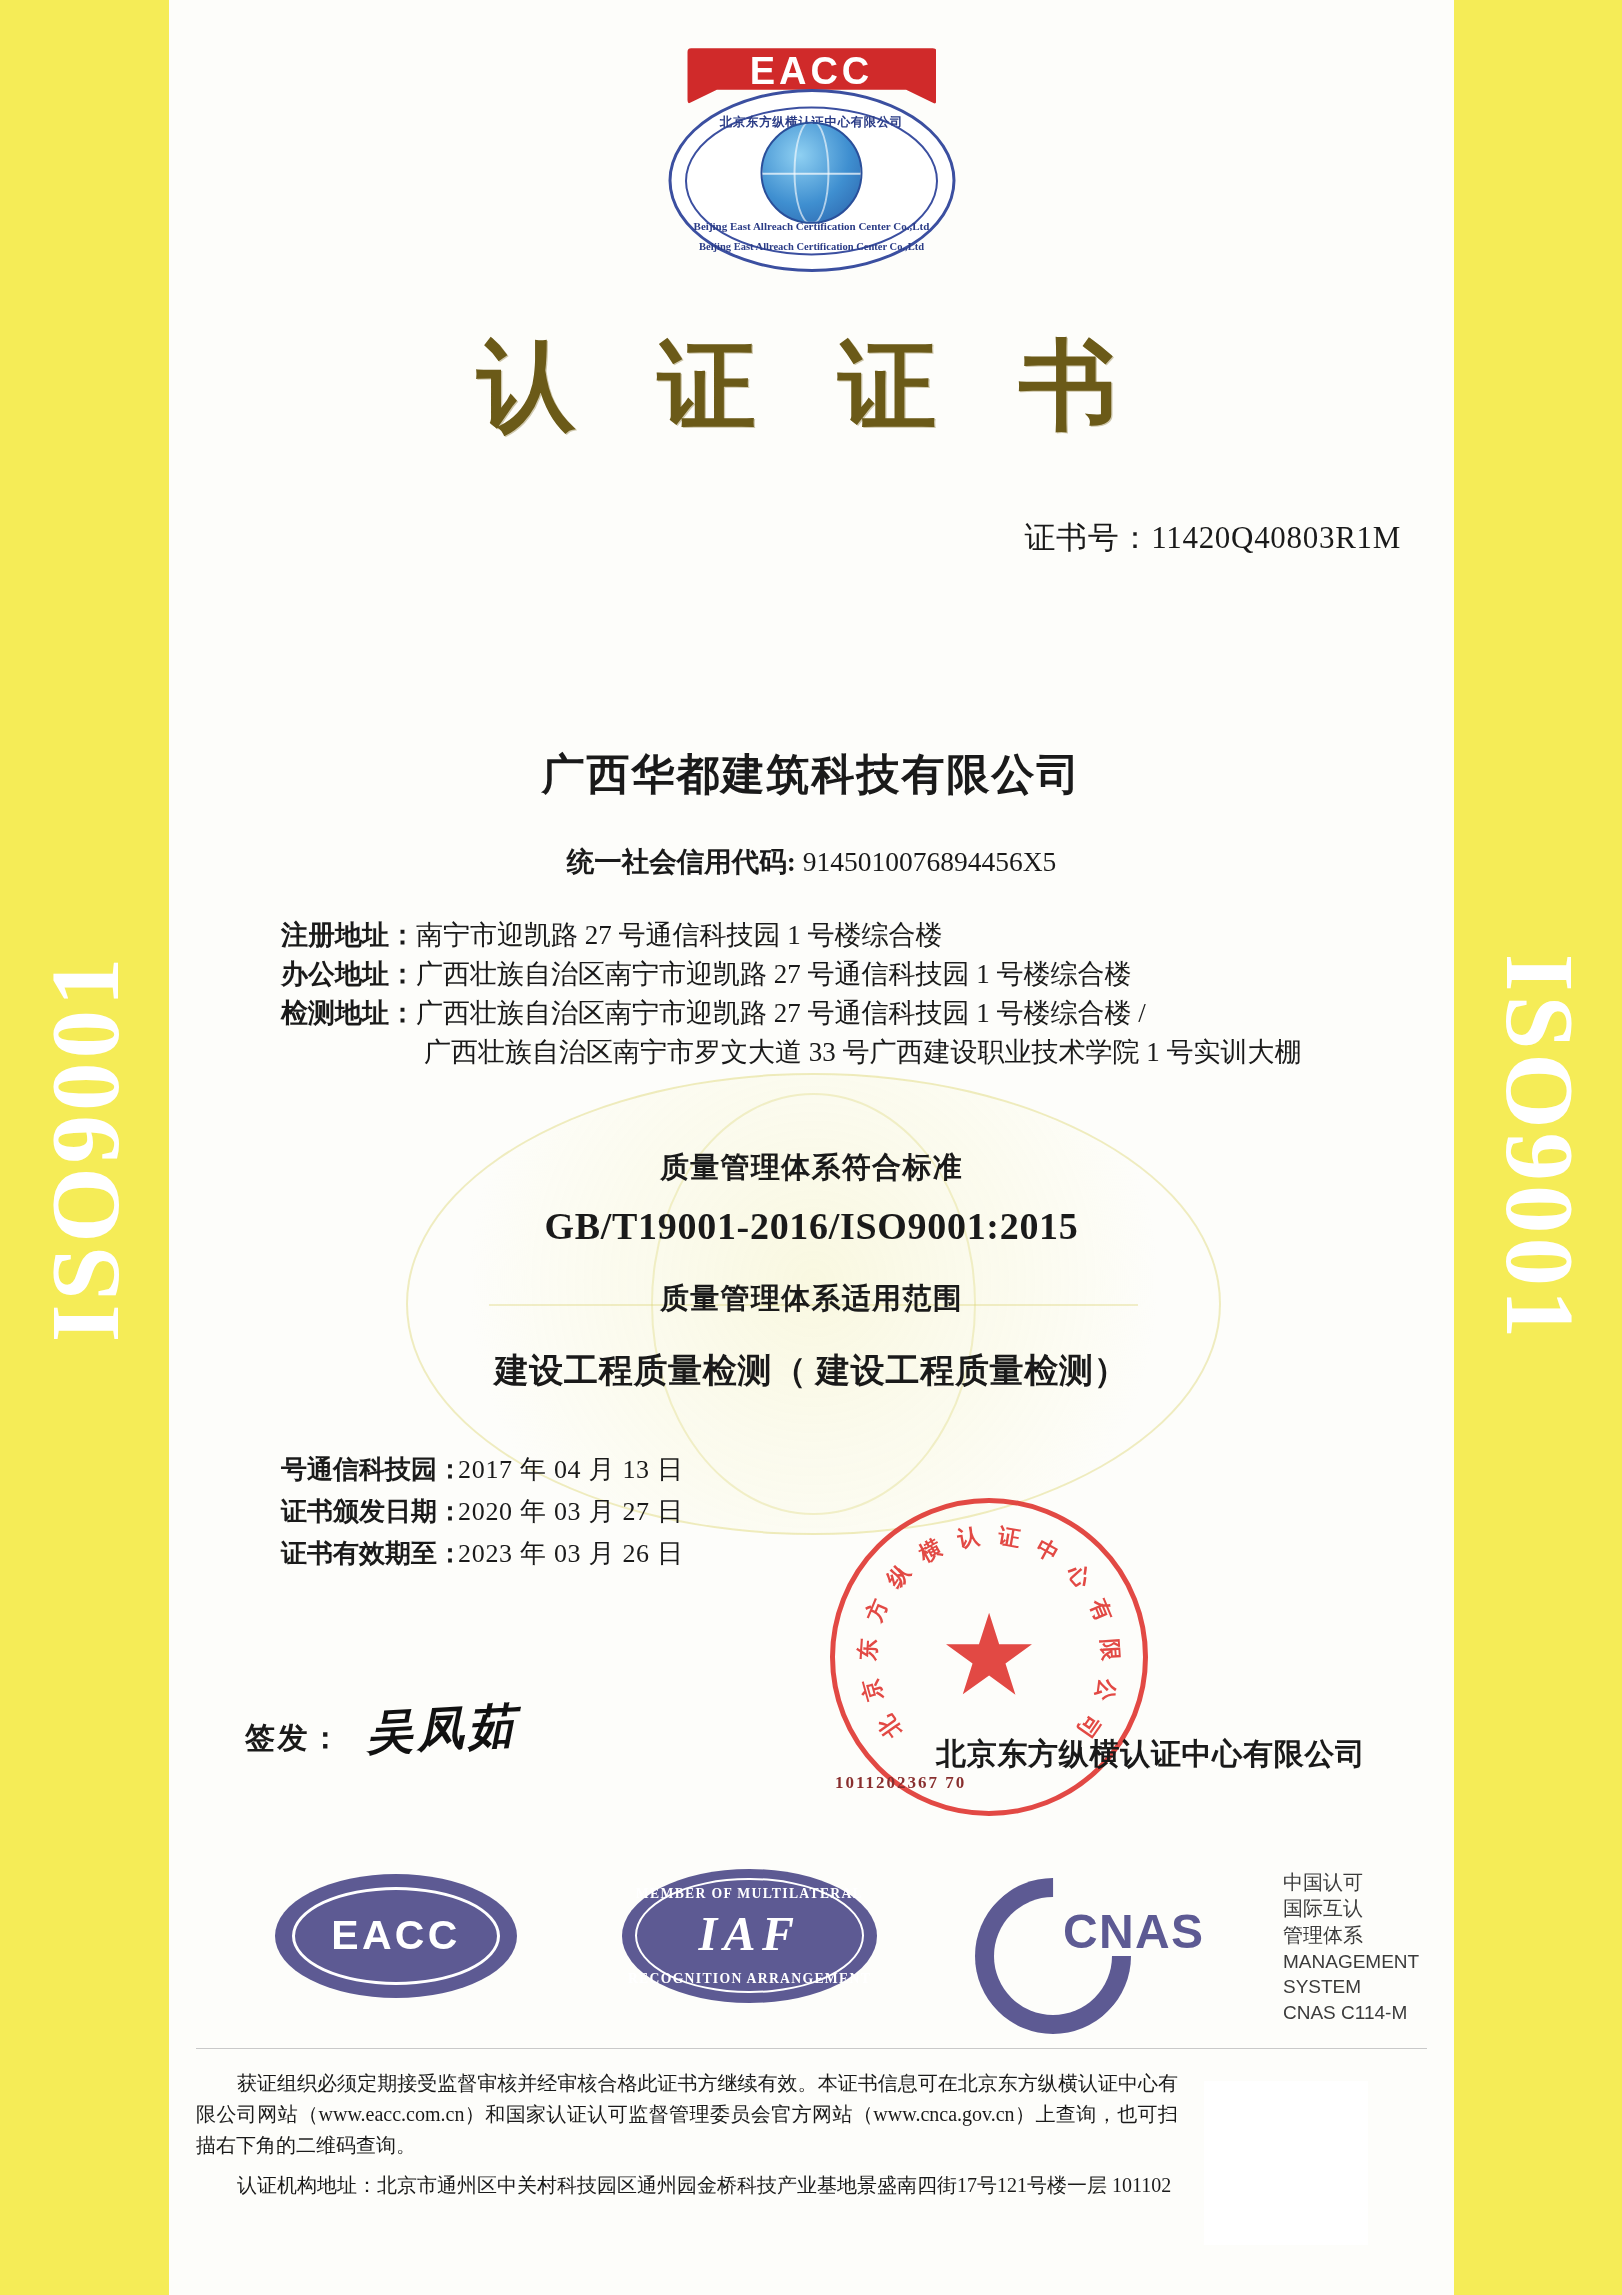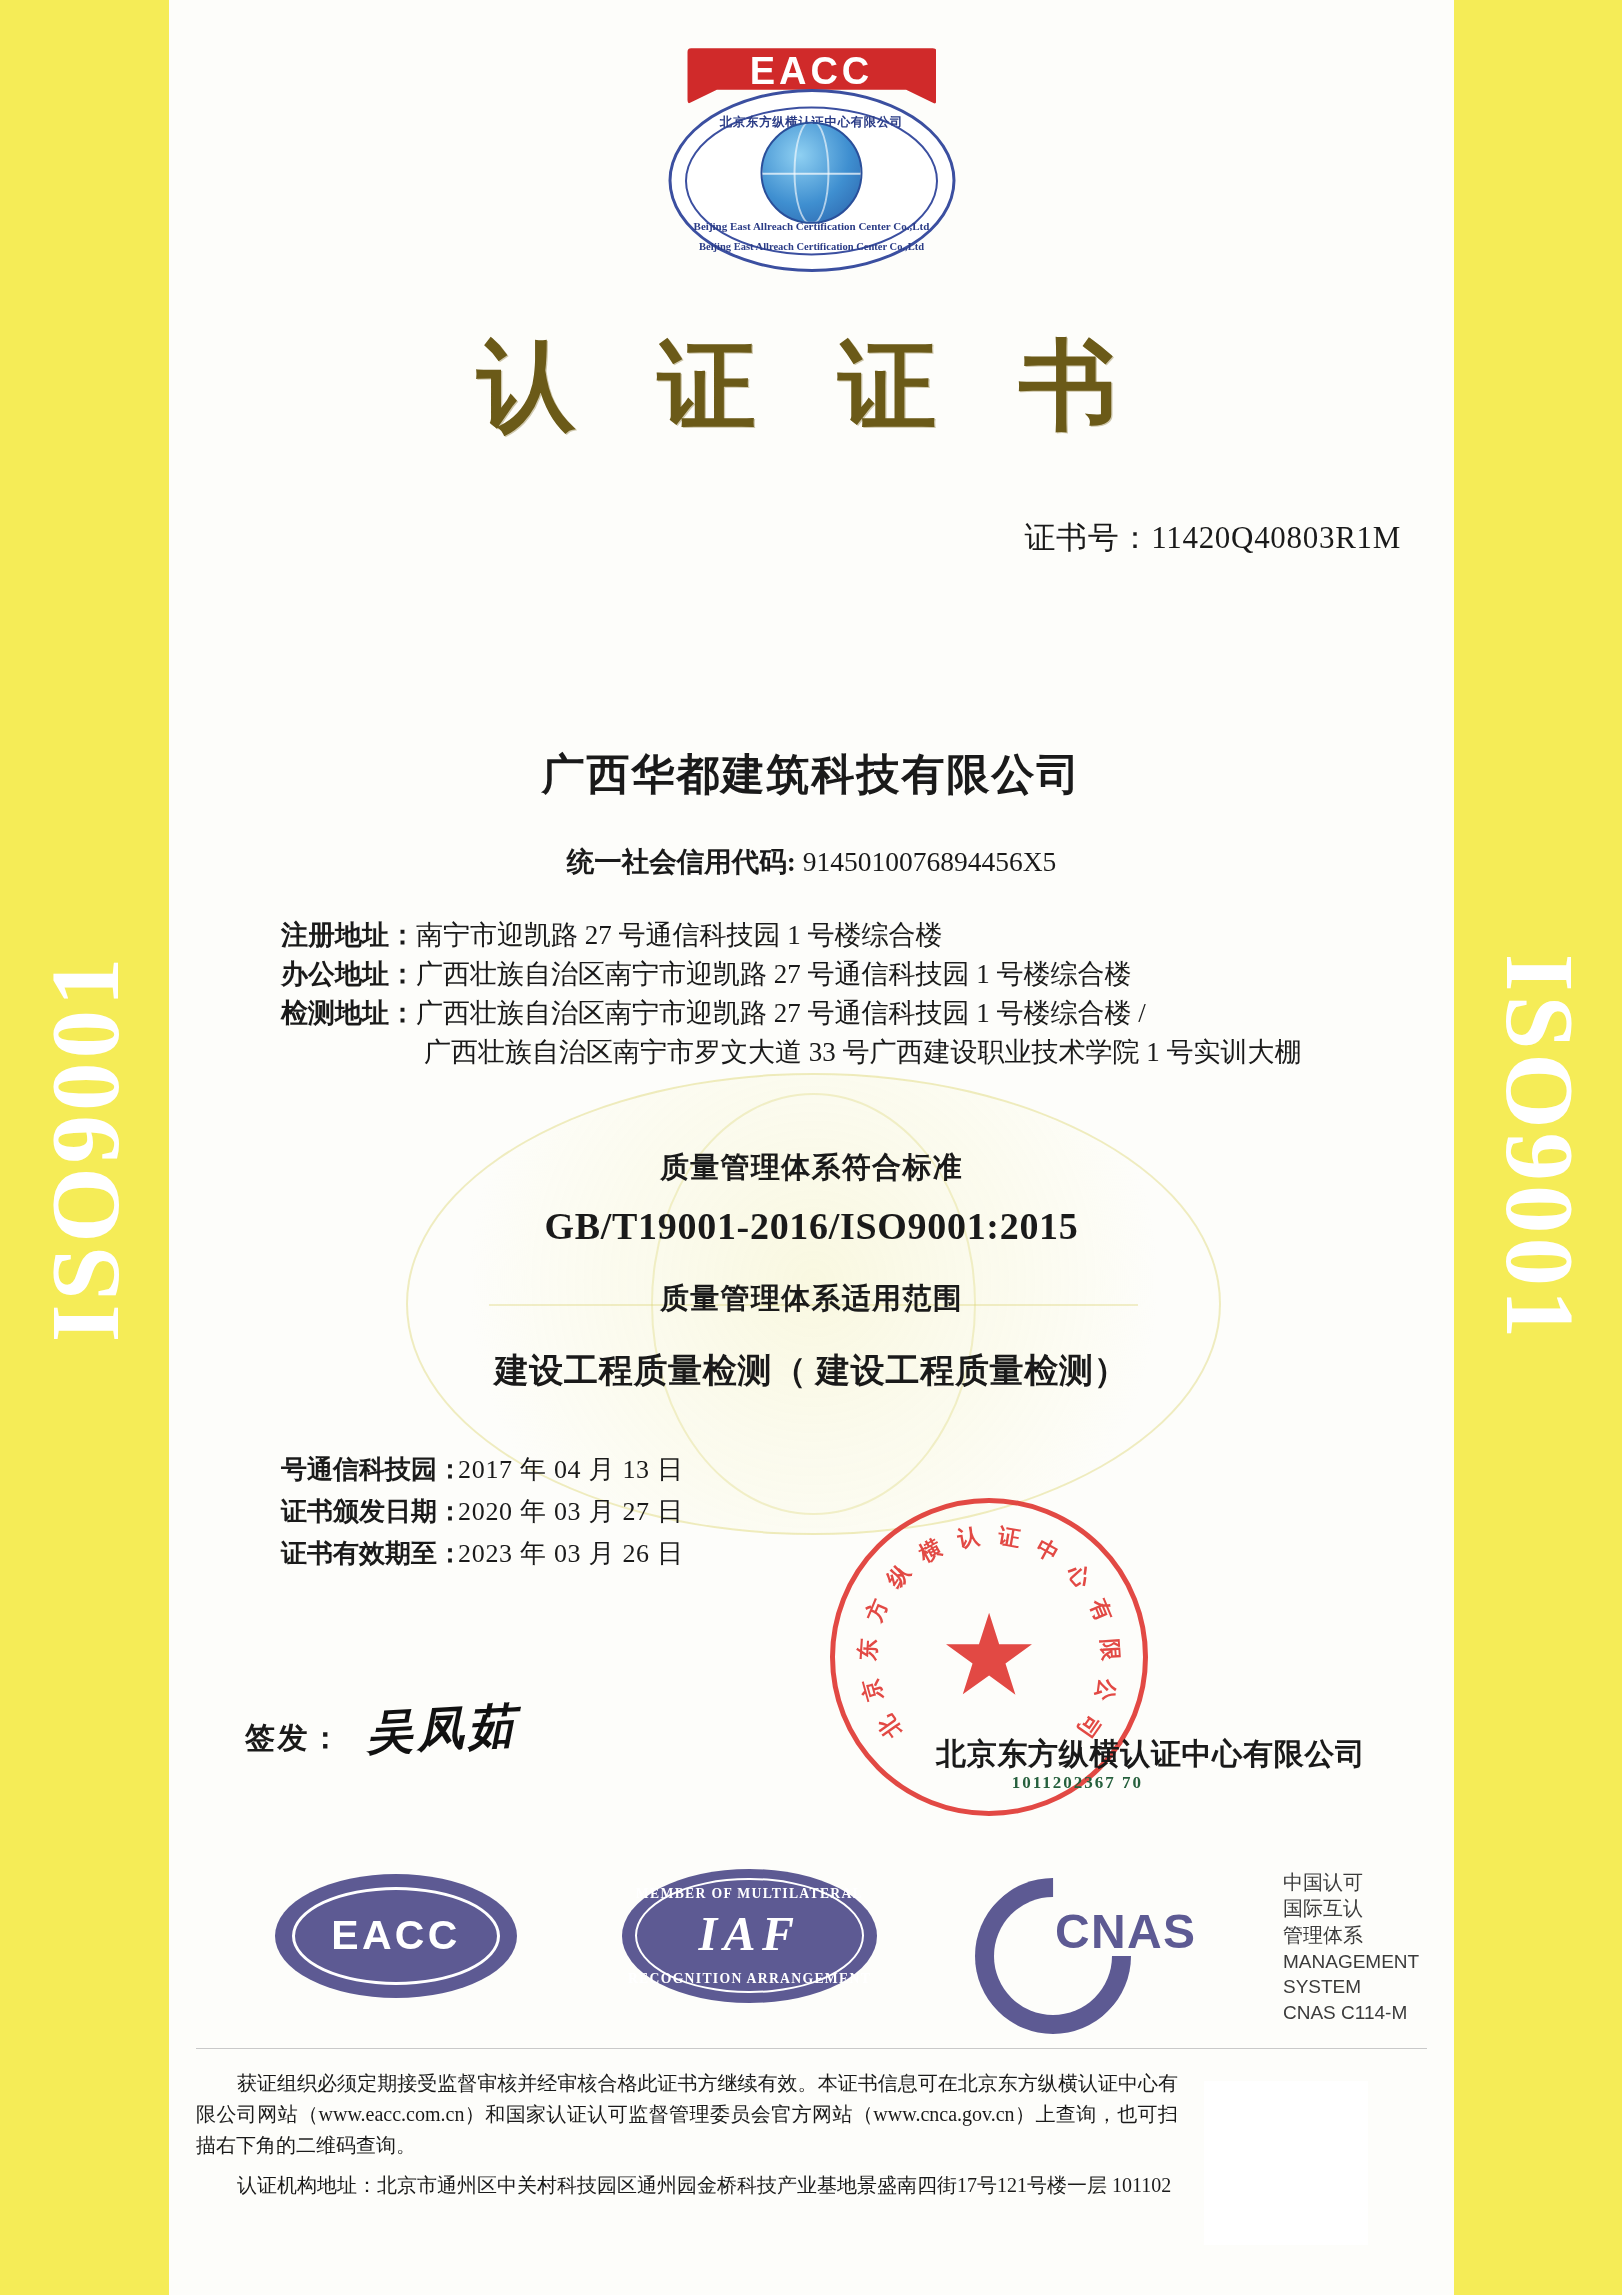--- a/index.html
+++ b/index.html
@@ -360,24 +360,24 @@
     font-size: 22px;
     font-weight: bold;
     color: #e03a35;
     transform-origin: 0 131px;
   }
   .seal-bottom {
     position: absolute;
     left: 0;
     right: 0;
     bottom: 18.3px;
-    text-align: right;
+    text-align: left;
     font-size: 17px;
     letter-spacing: 2px;
-    color: #14532d;
+    color: #7f1d1d;
     font-weight: bold;
   }
   .issuer-name {
     position: absolute;
     left: 936px;
     top: 1734px;
     font-size: 30px;
     font-weight: bold;
     letter-spacing: 0.7px;
   }
@@ -468,21 +468,21 @@
     position: absolute;
     left: 0; top: 0;
     width: 118px; height: 118px;
     border-radius: 50%;
     border: 19.6px solid #5d5a93;
     border-right-color: transparent;
     transform: rotate(-45deg);
   }
   .mark-cnas .c-text {
     position: absolute;
-    left: 80px;
+    left: 88px;
     top: 26px;
     font-family: "Liberation Sans", sans-serif;
     font-weight: bold;
     font-size: 48px;
     letter-spacing: 1.3px;
     color: #5d5a93;
   }
   .cnas-lines {
     position: absolute;
     left: 1008px;

